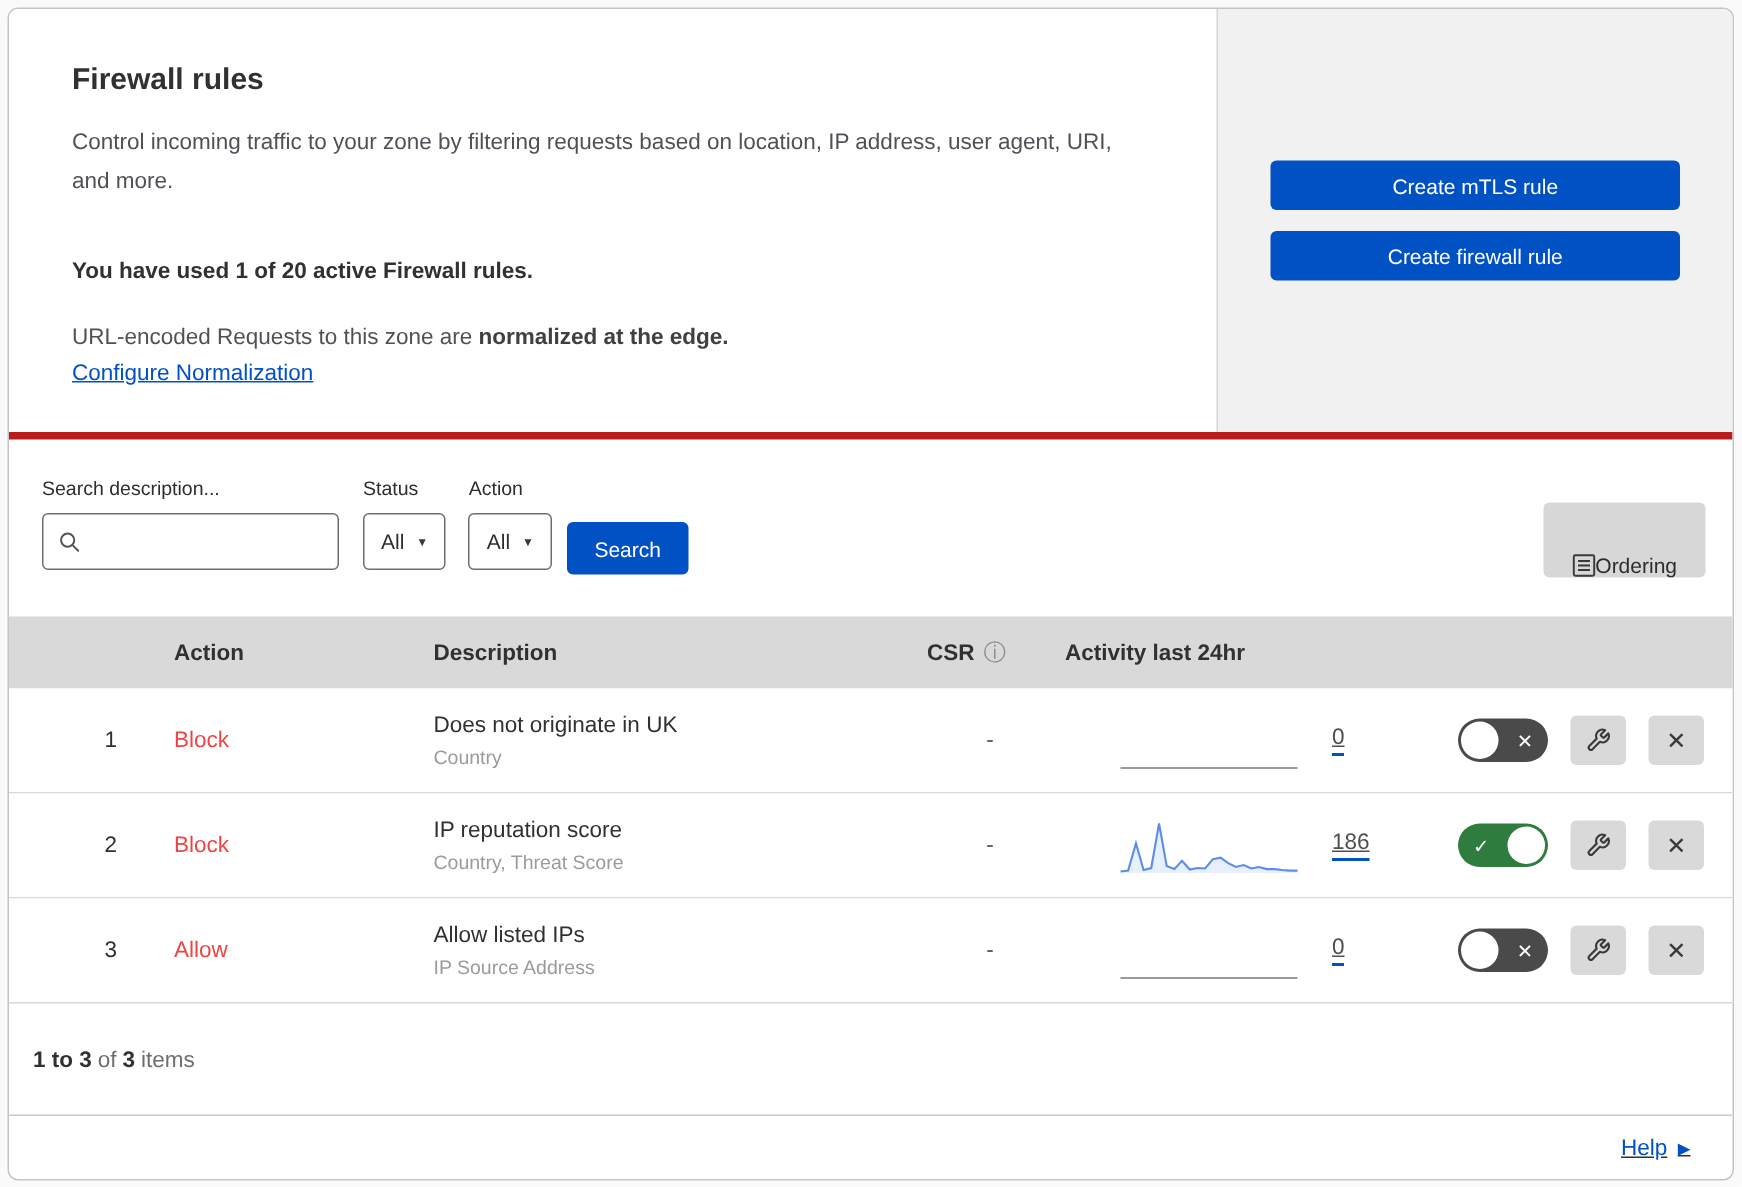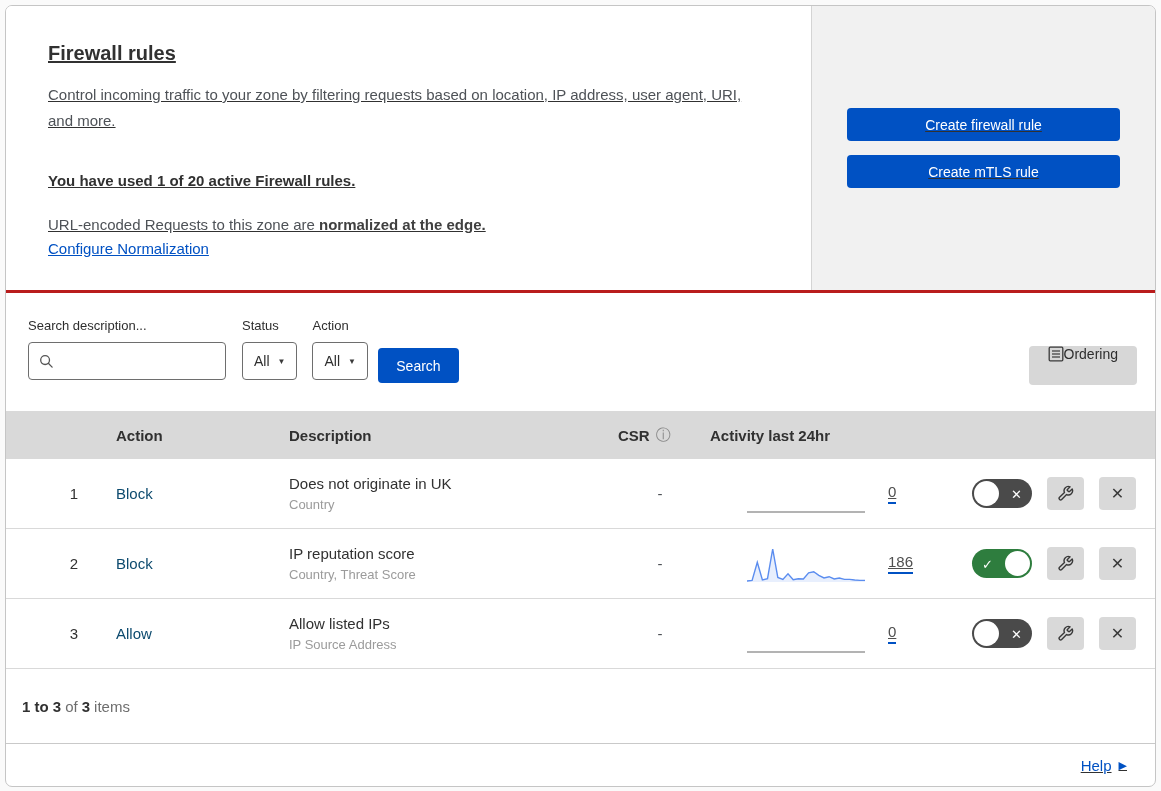--- a/index.html
+++ b/index.html
@@ -1,20 +1,20 @@
 <!DOCTYPE html>
 <html><head>
 <meta charset="utf-8">
 <style>
   * { margin:0; padding:0; box-sizing:border-box; }
   html,body { width:1161px; height:791px; background:#fafafa; font-family:"Liberation Sans","DejaVu Sans",sans-serif; color:#313131; }
   .container { width:1151px; height:782px; margin:5px; background:#fff; border:1px solid #c5c5c5; border-radius:7px; overflow:hidden; display:flex; flex-direction:column; }
 
   
-  .header-section { display:flex; height:287px; border-bottom:3px solid #b91c1c;text-decoration:underline; }
+  .header-section { display:flex; height:287px; border-bottom:5px solid #b91c1c; }
   .header-left { flex:1; padding:36px 42px 0 42px; border-right:1px solid #d4d4d4; background:#fff; }
   .page-title { font-size:20px; font-weight:bold; color:#313131; margin-bottom:17px; }
   .page-desc { font-size:15px; color:#4e5257; line-height:1.75; max-width:710px; }
   .usage-text { font-size:15px; font-weight:bold; color:#313131; margin-top:37px; }
   .normalization { font-size:15px; color:#4e5257; margin-top:27px; }
   .normalization b { color:#404040; }
   .config-link { display:inline-block; font-size:15px; color:#0051c3; text-decoration:underline; margin-top:7px; cursor:pointer; }
   .header-right { width:343px; background:#f1f1f1; display:flex; flex-direction:column; justify-content:center; gap:14px; padding:0 35px; }
   .btn-primary { display:block; width:100%; height:33px; background:#0051c3; color:#fff; font-size:14px; font-family:inherit; border:none; border-radius:4px; cursor:pointer; }
 
@@ -23,32 +23,32 @@
   .filter-group { display:flex; flex-direction:column; }
   .filter-label { font-size:13px; color:#2e2e2e; margin-bottom:9px; }
   .search-box { display:flex; align-items:center; width:198px; height:38px; border:1px solid #6e6e6e; border-radius:4px; padding:0 10px; background:#fff; }
   .search-box input { border:none; outline:none; flex:1; font-size:14px; font-family:inherit; margin-left:8px; min-width:0; }
   .dropdown { display:flex; align-items:center; gap:8px; height:38px; border:1px solid #6e6e6e; border-radius:4px; padding:0 11px; font-size:14px; color:#2e2e2e; background:#fff; cursor:pointer; }
   .caret { font-size:8px; color:#3a3a3a; }
   .status-group { margin-left:16px; }
   .action-group { margin-left:15px; }
   .btn-search { align-self:flex-end; margin-left:10px; margin-bottom:2px; width:81px; height:35px; background:#0051c3; color:#fff; font-size:14px; font-family:inherit; border:none; border-radius:4px; cursor:pointer; }
   .filter-spacer { flex:1; }
-  .btn-ordering { align-self:flex-end; display:flex; align-items:flex-start; height:39px; padding:0 19px; background:#d7d7d7; border:none; border-radius:4px; font-size:14px; font-family:inherit; color:#2e2e2e; cursor:pointer; }
+  .btn-ordering { align-self:flex-end; display:flex; align-items:flex-end; height:50px; padding:0 19px; background:#d7d7d7; border:none; border-radius:4px; font-size:14px; font-family:inherit; color:#2e2e2e; cursor:pointer; }
 
   
   .grid-row { display:grid; grid-template-columns:90px 175px 1fr 100px 240px 205px; align-items:center; }
   .table-header { background:#d9d9d9; height:48px; font-size:15px; font-weight:bold; color:#313131; }
   .col-action-h { padding-left:20px; }
   .col-desc-h { padding-left:18px; }
   .col-csr-h { display:flex; align-items:center; gap:6px; padding-left:8px; }
   .info-icon { font-size:15px; color:#8a8a8a; font-weight:normal; }
   .rule-row { height:70px; border-bottom:1px solid #d9d9d9; background:#fff; }
   .col-priority { text-align:right; padding-right:18px; font-size:15px; color:#313131; }
-  .col-action { padding-left:20px; font-size:15px; color:#0c4a6e; }
+  .col-action { padding-left:20px; font-size:15px; color:#ef4444; }
   .col-desc { padding-left:18px; }
   .desc-title { font-size:15px; color:#313131; }
   .desc-fields { font-size:13px; color:#9b9b9b; margin-top:5px; }
   .col-csr { text-align:center; font-size:15px; color:#4e5257; }
   .col-activity { display:flex; align-items:center; padding-left:36px; }
   .sparkline { width:120px; height:40px; }
   .activity-count { margin-left:22px; font-size:15px; color:#4f4f4f; text-decoration:underline; border-bottom:2px solid #0051c3; padding-bottom:2px; cursor:pointer; }
   .col-controls { display:flex; align-items:center; gap:15px; padding-left:22px; }
   .toggle { width:60px; height:29px; border-radius:15px; position:relative; cursor:pointer; flex-shrink:0; }
   .toggle.off { background:#4a4a4a; }
@@ -77,22 +77,22 @@
 
   <div class="header-section">
     <div class="header-left">
       <div class="page-title">Firewall rules</div>
       <div class="page-desc">Control incoming traffic to your zone by filtering requests based on location, IP address, user agent, URI, and more.</div>
       <div class="usage-text">You have used 1 of 20 active Firewall rules.</div>
       <div class="normalization"><span>URL-encoded Requests to this zone are </span><b>normalized at the edge.</b></div>
       <a class="config-link">Configure Normalization</a>
     </div>
     <div class="header-right">
+      <button class="btn-primary">Create mTLS rule</button>
       <button class="btn-primary">Create firewall rule</button>
-      <button class="btn-primary">Create mTLS rule</button>
     </div>
   </div>
 
   <div class="filter-section">
     <div class="filter-group">
       <label class="filter-label">Search description...</label>
       <div class="search-box">
         <svg width="15" height="15" viewBox="0 0 16 16">
             <circle cx="6.5" cy="6.5" r="4.7" fill="none" stroke="#555" stroke-width="1.4"></circle>
             <line x1="10.2" y1="10.2" x2="14" y2="14" stroke="#555" stroke-width="1.4" stroke-linecap="round"></line>

